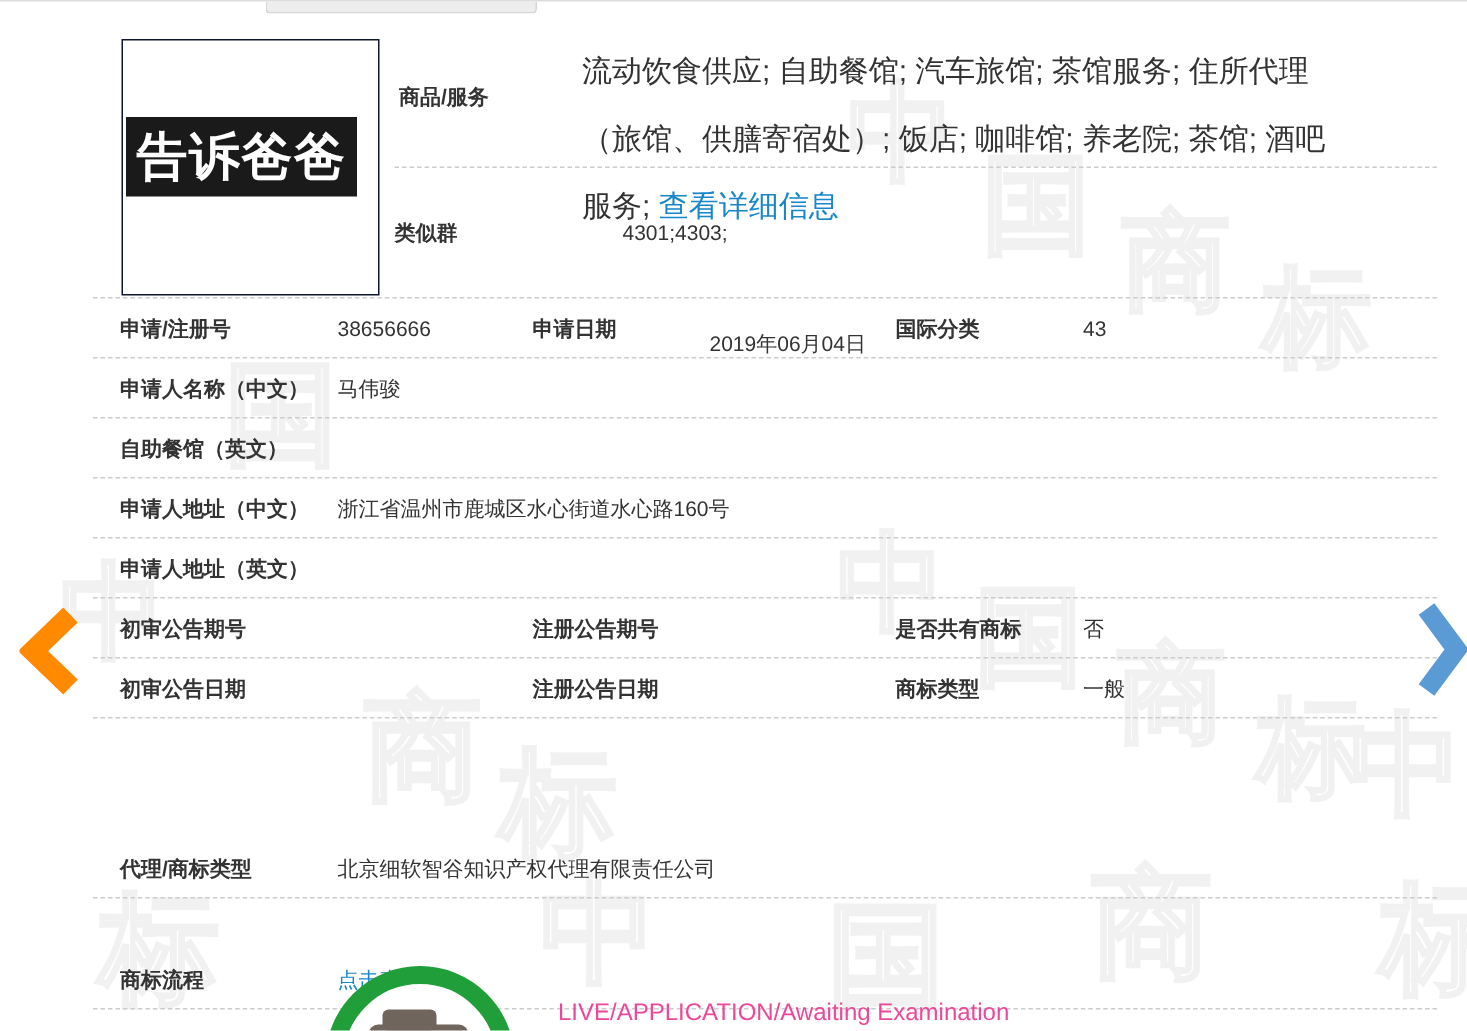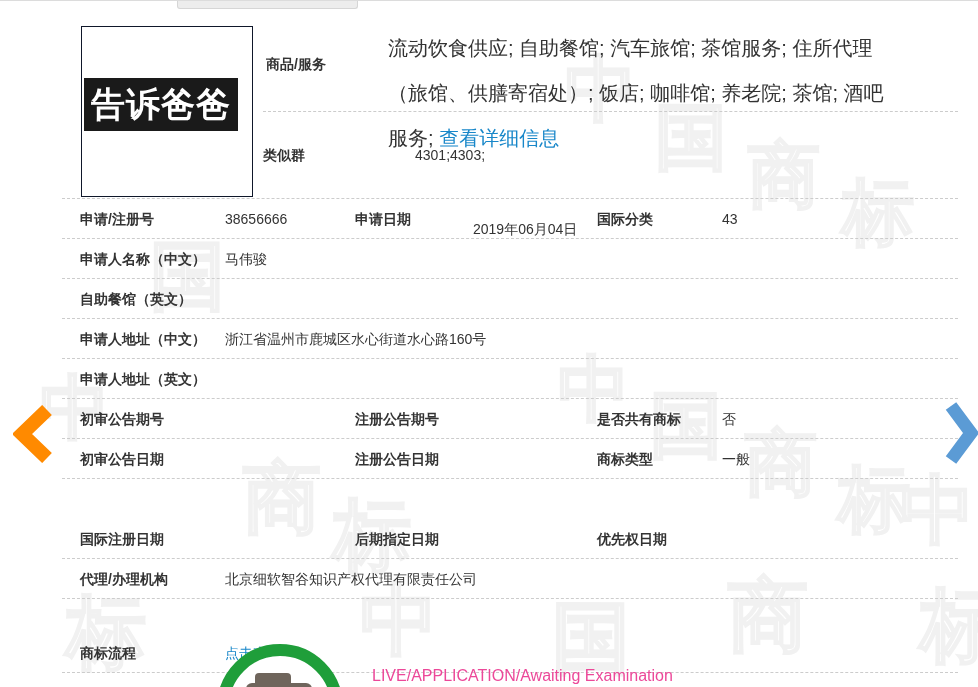--- a/index.html
+++ b/index.html
@@ -115,28 +115,23 @@
     </div>
 
     <div class="row" style="top:438px;">
       <span class="lbl c1l">初审公告日期</span>
       <span class="lbl c2l">注册公告日期</span>
       <span class="lbl c3l">商标类型</span>
       <span class="val c3v">一般</span>
     </div>
 
 
-    <div class="row" style="top:518px;">
-      <span class="lbl c1l">国际注册日期</span>
-      <span class="lbl c2l">后期指定日期</span>
-      <span class="lbl c3l">优先权日期</span>
-    </div>
 
     <div class="row" style="top:558px;">
-      <span class="lbl c1l">代理/办理机构</span>
+      <span class="lbl c1l">代理/商标类型</span>
       <span class="val c1v">北京细软智谷知识产权代理有限责任公司</span>
     </div>
 
     <div class="row" style="top:632px;">
       <span class="lbl c1l">商标流程</span>
       <a class="val c1v link">点击查看</a>
     </div>
 
     <div class="status-ring"></div>
     <div class="bag-handle"></div>

